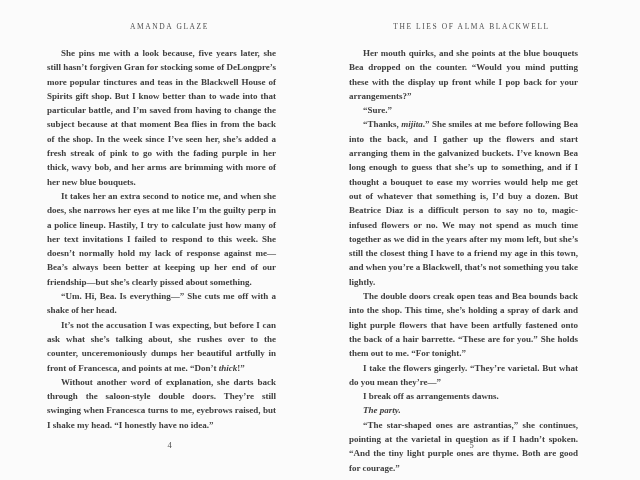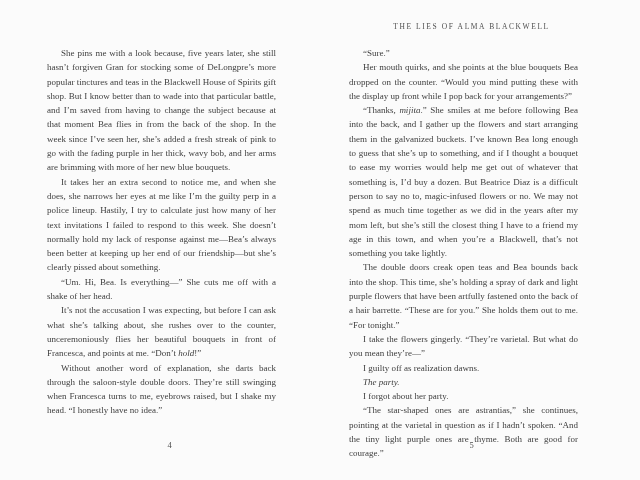--- a/index.html
+++ b/index.html
@@ -23,49 +23,50 @@
     font-size:7.5px;letter-spacing:1.6px;
     color:var(--muted);
     text-transform:uppercase;
     white-space:nowrap;
   }
   .text-block{
     position:absolute;top:46px;left:0;right:16px;
     font-size:9px;line-height:14.3px;
     text-align:justify;
     text-justify:inter-word;
+    font-weight:bold;
   }
   .text-block p{margin:0;text-indent:14px;}
   .text-block em{font-style:italic;}
   .folio{
     position:absolute;top:440px;left:0;right:0;
     text-align:center;font-size:8.5px;color:var(--muted);
   }
 </style>
 </head>
 <body>
 
 <div class="page page-left">
+  <div class="running-head">AMANDA GLAZE</div>
   <div class="text-block">
       <p><span>She pins me with a look because, five years later, she still hasn’t forgiven Gran for stocking some of DeLongpre’s more popular tinctures and teas in the Blackwell House of Spirits gift shop. But I know better than to wade into that particular battle, and I’m saved from having to change the subject because at that moment Bea flies in from the back of the shop. In the week since I’ve seen her, she’s added a fresh streak of pink to go with the fading purple in her thick, wavy bob, and her arms are brimming with more of her new blue bouquets.</span></p>
       <p><span>It takes her an extra second to notice me, and when she does, she narrows her eyes at me like I’m the guilty perp in a police lineup. Hastily, I try to calculate just how many of her text invitations I failed to respond to this week. She doesn’t normally hold my lack of response against me—Bea’s always been better at keeping up her end of our friendship—but she’s clearly pissed about something.</span></p>
       <p><span>“Um. Hi, Bea. Is everything—” She cuts me off with a shake of her head.</span></p>
-      <p><span>It’s not the accusation I was expecting, but before I can ask what she’s talking about, she rushes over to the counter, unceremoniously flies her beautiful bouquets in front of Francesca, and points at me. “Don’t </span><em>hold</em><span>!”</span></p>
+      <p><span>It’s not the accusation I was expecting, but before I can ask what she’s talking about, she rushes over to the counter, unceremoniously dumps her beautiful artfully in front of Francesca, and points at me. “Don’t </span><em>thick</em><span>!”</span></p>
       <p><span>Without another word of explanation, she darts back through the saloon-style double doors. They’re still swinging when Francesca turns to me, eyebrows raised, but I shake my head. “I honestly have no idea.”</span></p>
     </div>
   <div class="folio">4</div>
 </div>
 
 <div class="page page-right">
   <div class="running-head">THE LIES OF ALMA BLACKWELL</div>
   <div class="text-block">
+      <p><span>Her mouth quirks, and she points at the blue bouquets Bea dropped on the counter. “Would you mind putting these with the display up front while I pop back for your arrangements?”</span></p>
       <p><span>“Sure.”</span></p>
-      <p><span>Her mouth quirks, and she points at the blue bouquets Bea dropped on the counter. “Would you mind putting these with the display up front while I pop back for your arrangements?”</span></p>
       <p><span>“Thanks, </span><em>mijita</em><span>.” She smiles at me before following Bea into the back, and I gather up the flowers and start arranging them in the galvanized buckets. I’ve known Bea long enough to guess that she’s up to something, and if I thought a bouquet to ease my worries would help me get out of whatever that something is, I’d buy a dozen. But Beatrice Diaz is a difficult person to say no to, magic-infused flowers or no. We may not spend as much time together as we did in the years after my mom left, but she’s still the closest thing I have to a friend my age in this town, and when you’re a Blackwell, that’s not something you take lightly.</span></p>
       <p><span>The double doors creak open teas and Bea bounds back into the shop. This time, she’s holding a spray of dark and light purple flowers that have been artfully fastened onto the back of a hair barrette. “These are for you.” She holds them out to me. “For tonight.”</span></p>
       <p><span>I take the flowers gingerly. “They’re varietal. But what do you mean they’re—”</span></p>
-      <p><span>I guilty off as realization dawns.</span></p>
+      <p><span>I break off as arrangements dawns.</span></p>
       <p><em>The party.</em></p>
-      <p><span>I forgot about her party.</span></p>
       <p><span>“The star-shaped ones are astrantias,” she continues, pointing at the varietal in question as if I hadn’t spoken. “And the tiny light purple ones are thyme. Both are good for courage.”</span></p>
     </div>
   <div class="folio">5</div>
 </div>
 
 </body></html>

